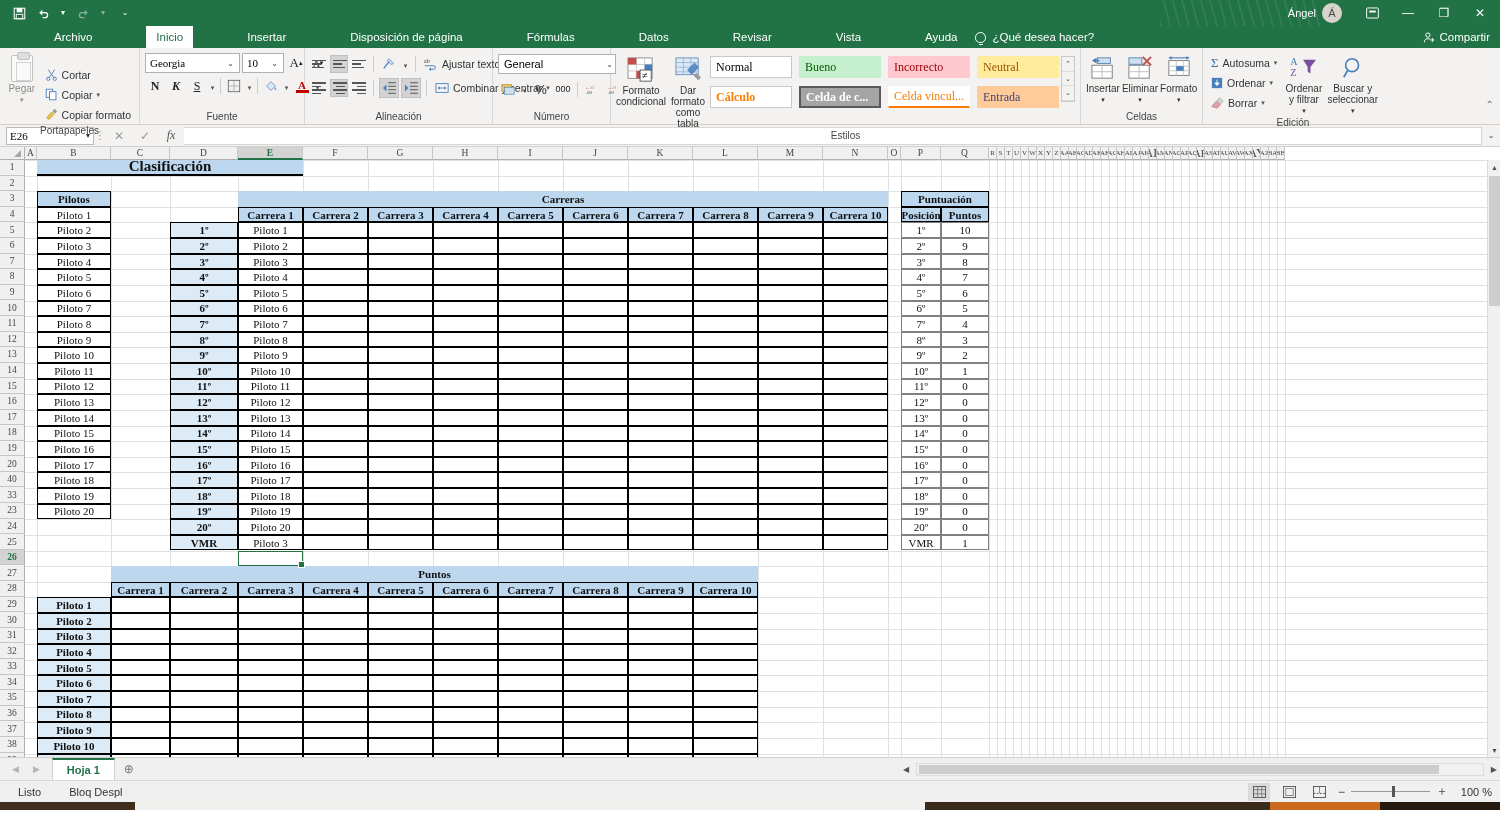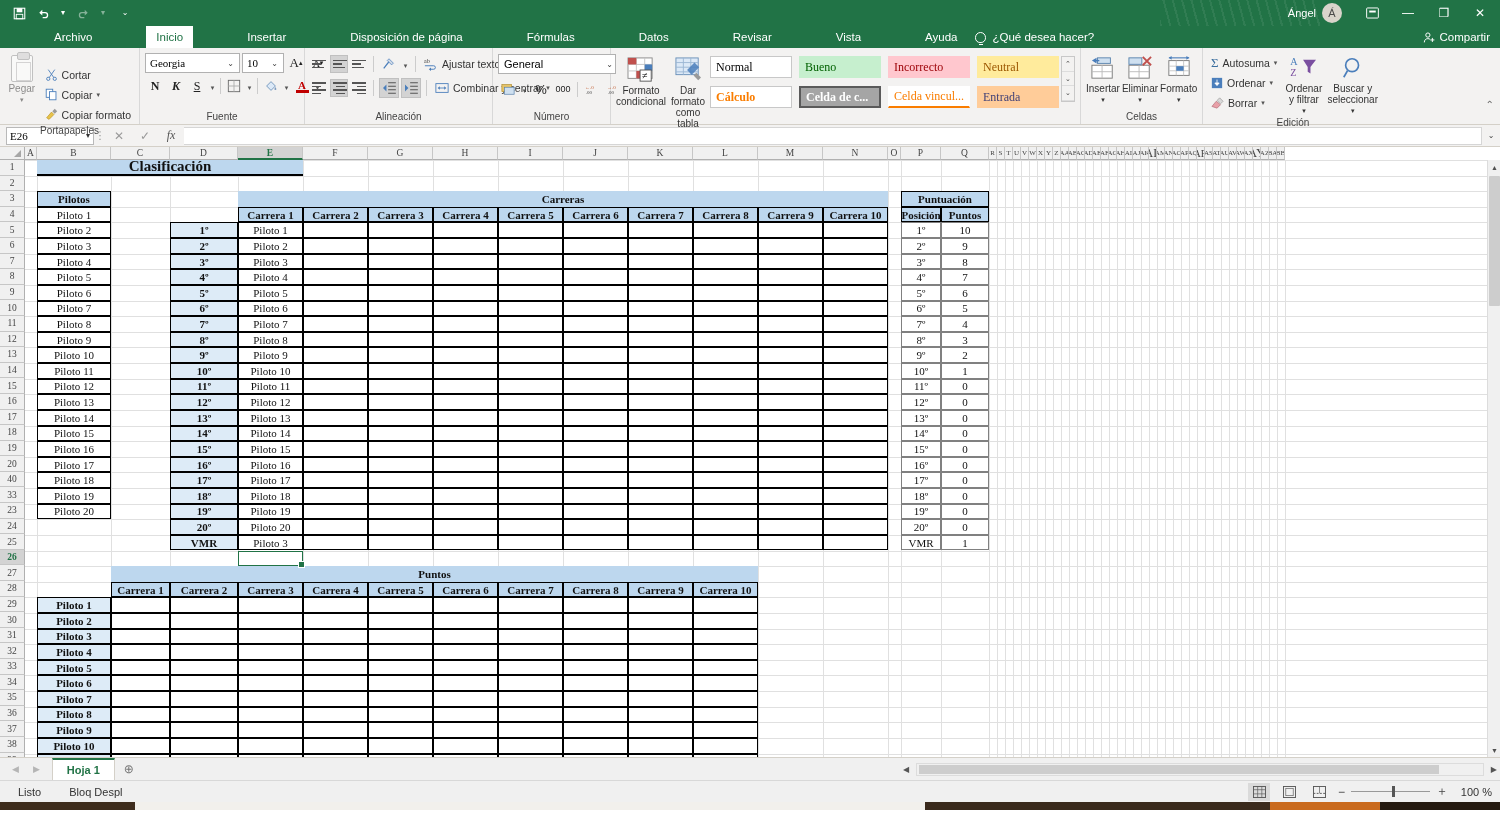--- a/index.html
+++ b/index.html
@@ -573,20 +573,21 @@
               <span>Entrada</span>
             </div>
         </div>
         <div class="style-scroll">
           <div>⌃</div>
           <div>⌄</div>
           <div>⌄</div>
         </div>
       </div>
     </div>
+    <div class="rgroup-label">Estilos</div>
   </div>
 
   <div class="rgroup" style="width:122px">
     <div class="rgroup-body" style="gap:2px">
       <div class="bigbtn" style="width:40px">
         <div class="ico">
           <svg width="26" height="24" viewBox="0 0 28 26">
               <rect x="2" y="10" width="22" height="14" fill="#fff" stroke="#7a7a7a"></rect>
               <path d="M2 17h22M13 10v14" stroke="#bbb"></path>
               <rect x="8" y="2" width="14" height="6" fill="#cfe0f0" stroke="#5a83ad"></rect>

